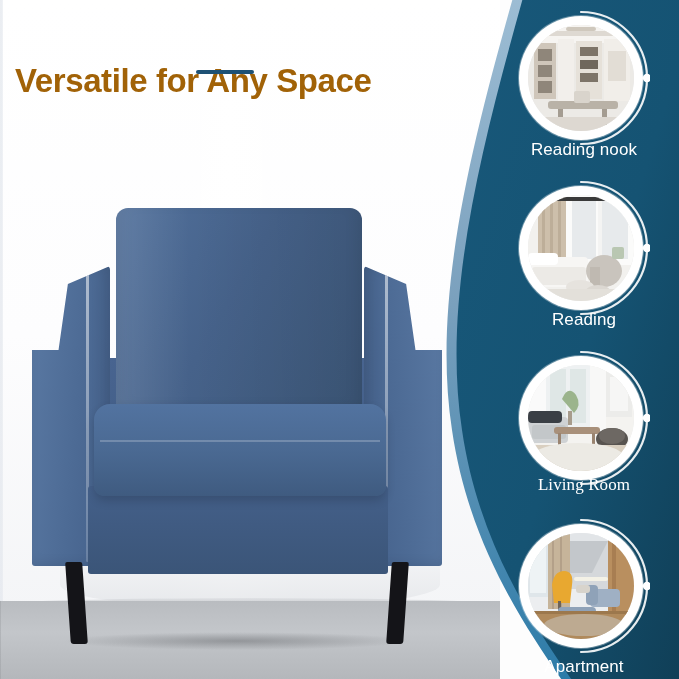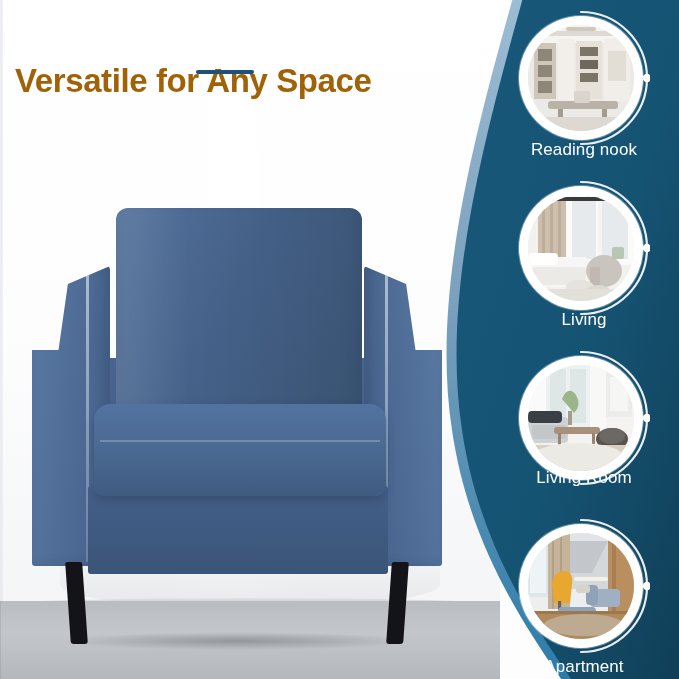--- a/index.html
+++ b/index.html
@@ -82,21 +82,21 @@
     background:#ffffff;box-shadow:0 0 0 1px rgba(255,255,255,.35);}
   .thumb{position:absolute;left:9px;top:9px;width:106px;height:106px;border-radius:50%;
     overflow:hidden;background:#e8e9ea;}
   .thumb svg{display:block;}
   .card-label{position:absolute;left:0;width:190px;text-align:center;
     color:#ffffff;font-size:17px;letter-spacing:.1px;}
 
   
   .c0 .card-ring{top:16px;} .c0 .card-label{top:140px;}
   .c1 .card-ring{top:16px;} .c1 .card-label{top:140px;}
-  .c2 .card-ring{top:16px;} .c2 .card-label{top:128px;}
+  .c2 .card-ring{top:16px;} .c2 .card-label{top:135px;font-family:Liberation Serif, serif;}
   .c3 .card-ring{top:16px;} .c3 .card-label{top:149px;}
 </style>
 </head>
 <body>
 
 <div id="stage">
 
   <div class="photo">
     <div class="curtain"></div>
     <div class="curtain-hi"></div>
@@ -206,21 +206,21 @@
             <rect x="4" y="72" width="54" height="18" rx="3" fill="#eceae6"></rect>
             <ellipse cx="76" cy="76" rx="18" ry="16" fill="#c9c4bd"></ellipse>
             <rect x="62" y="72" width="10" height="20" fill="#bfb9b1"></rect>
             <ellipse cx="52" cy="92" rx="14" ry="7" fill="#e6e3de"></ellipse>
             <ellipse cx="70" cy="96" rx="12" ry="6" fill="#dcd8d2"></ellipse>
             <rect x="84" y="52" width="12" height="12" rx="2" fill="#b9c7b2"></rect>
             <rect x="0" y="94" width="106" height="12" fill="#e3e0da"></rect>
           </svg>
         </div>
       </div>
-      <div class="card-label">Living</div>
+      <div class="card-label">Reading</div>
     </div>
 
     <div class="card c2" style="top:340px;">
       <div class="card-ring">
         <svg class="ring-arc" viewBox="0 0 138 138">
           <path d="M69 3 A66 66 0 0 1 69 135" fill="none" stroke="#ffffff" stroke-width="2.2" stroke-linecap="round" opacity=".9"></path>
           <circle cx="135" cy="69" r="4.2" fill="#ffffff"></circle>
         </svg>
         <div class="ring-white"></div>
         <div class="thumb">

